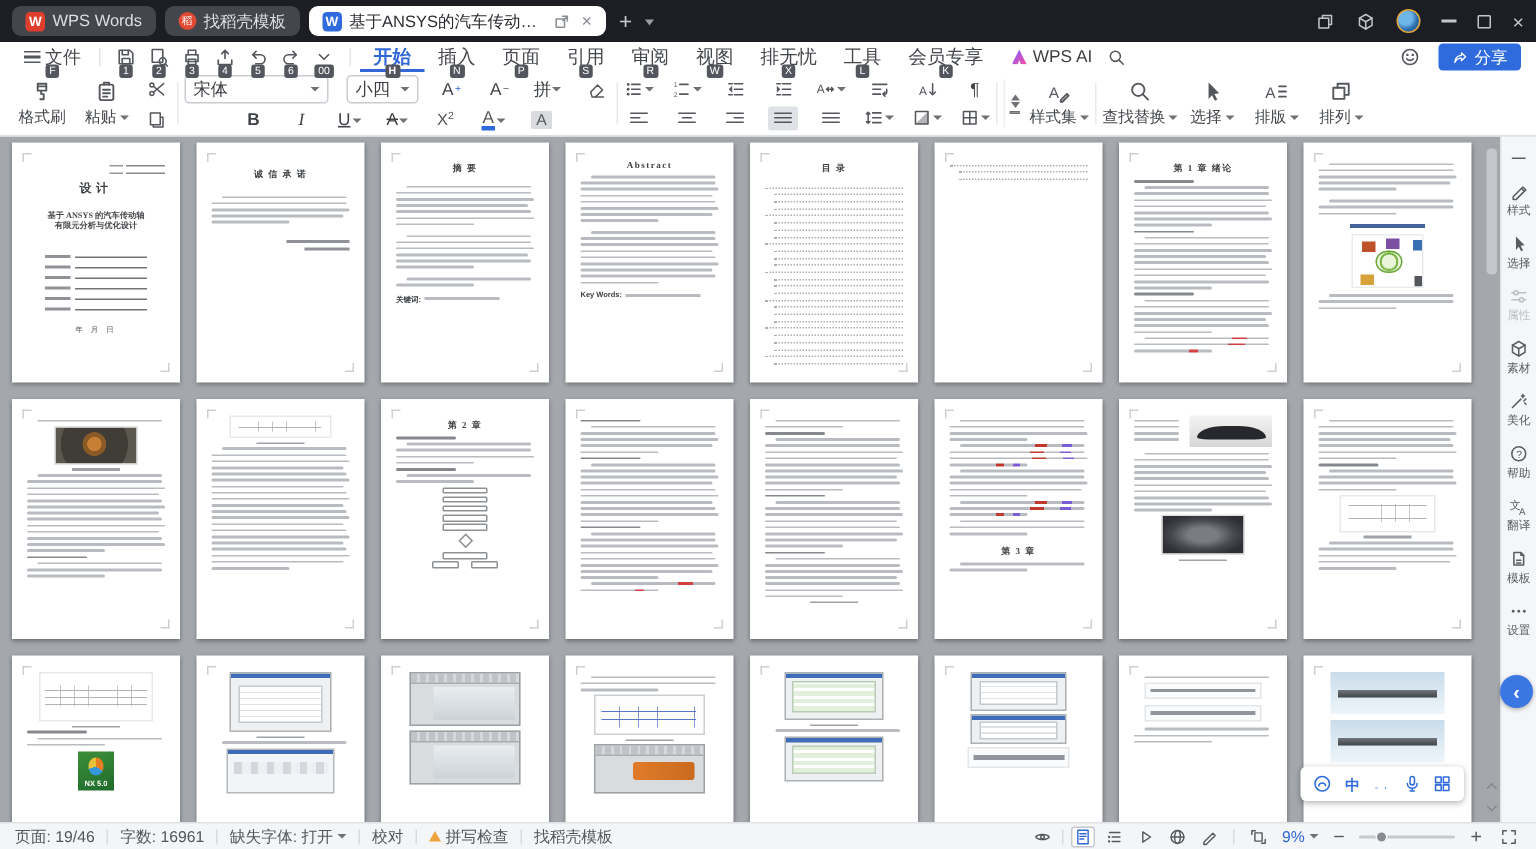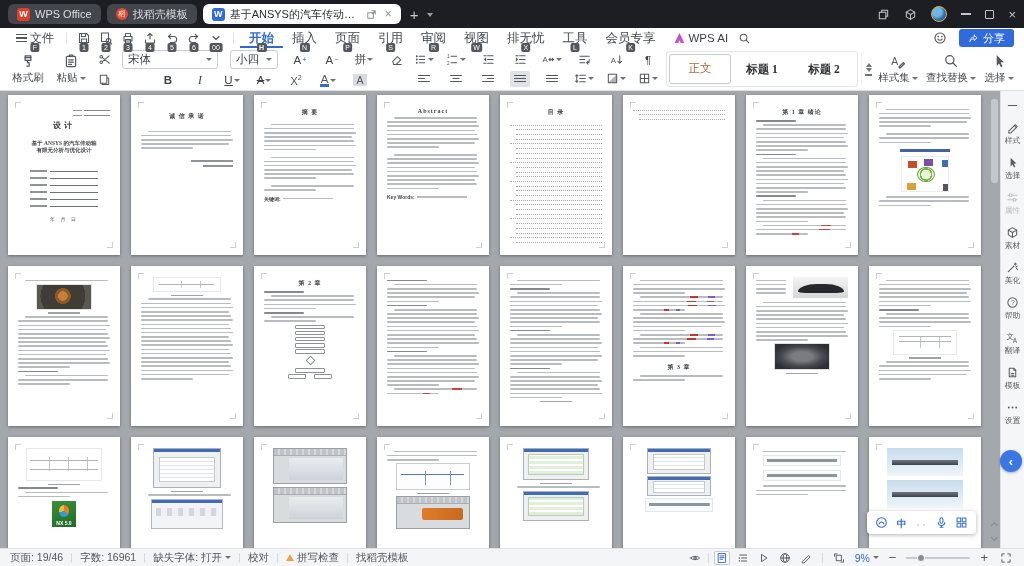--- a/index.html
+++ b/index.html
@@ -185,21 +185,21 @@
 .ico{display:inline-flex}
 .ico svg{width:100%;height:100%;fill:none;stroke:currentColor;stroke-width:1.1;stroke-linecap:round;stroke-linejoin:round}
 .ico svg text{stroke:none;fill:currentColor;font-family:"Liberation Sans",sans-serif}
 </style>
 </head>
 <body>
 
 <div class="titlebar">
   <div class="ttab">
     <span class="wlogo">W</span>
-    <span>WPS Office</span>
+    <span>WPS Words</span>
   </div>
   <div class="ttab">
     <span class="dlogo">稻</span>
     <span>找稻壳模板</span>
   </div>
   <div class="ttab active">
     <span class="docicon">W</span>
     <span class="doclabel">基于ANSYS的汽车传动轴有...</span>
     <span class="ico tico">
         <svg viewBox="0 0 14 14">
@@ -579,25 +579,20 @@
               <path d="M7 2.5v9M2.5 7h9"></path>
             </svg>
           </span>
           <span class="carat"></span>
         </span>
     </div>
   </div>
   <span class="rdiv"></span>
 
   <div class="rgroup">
-    <div class="gallery" id="stylegallery">
-        <span class="gitem sel">正文</span>
-        <span class="gitem h">标题 1</span>
-        <span class="gitem h">标题 2</span>
-      </div>
     <div class="garrows">
       <span class="gup"></span>
       <span class="gdn"></span>
       <span class="gmore"></span>
     </div>
     <div class="bigbtn">
       <span class="ico">
           <svg viewBox="0 0 14 14">
             <text x="1" y="10.5" font-size="9">A</text>
             <path d="M8 12l3.6-3.6 1 1L9 13H8z"></path>

